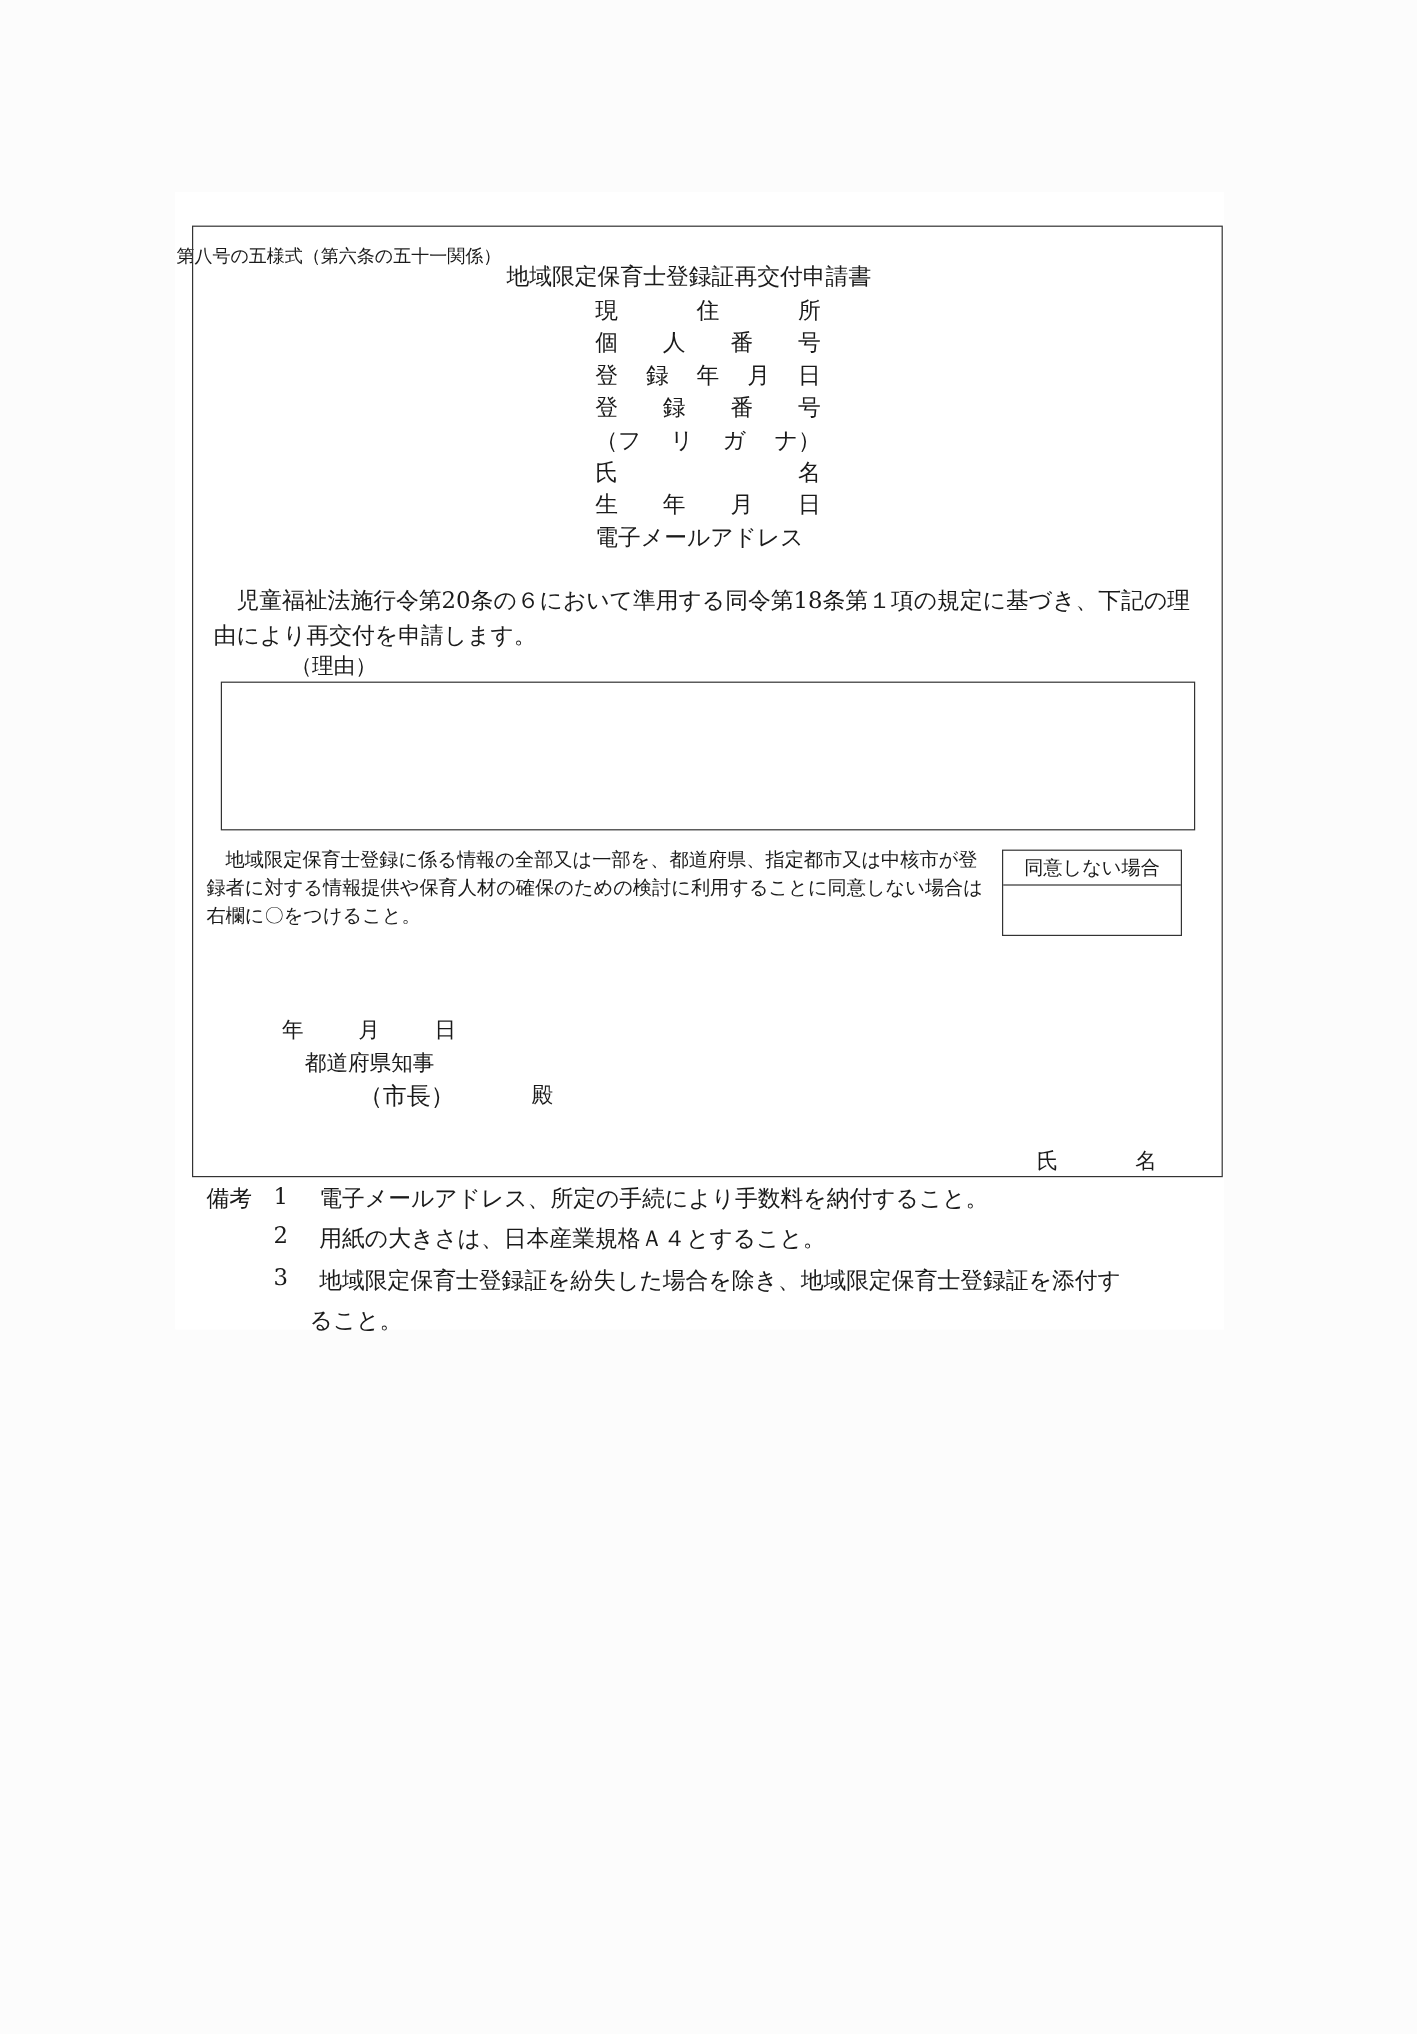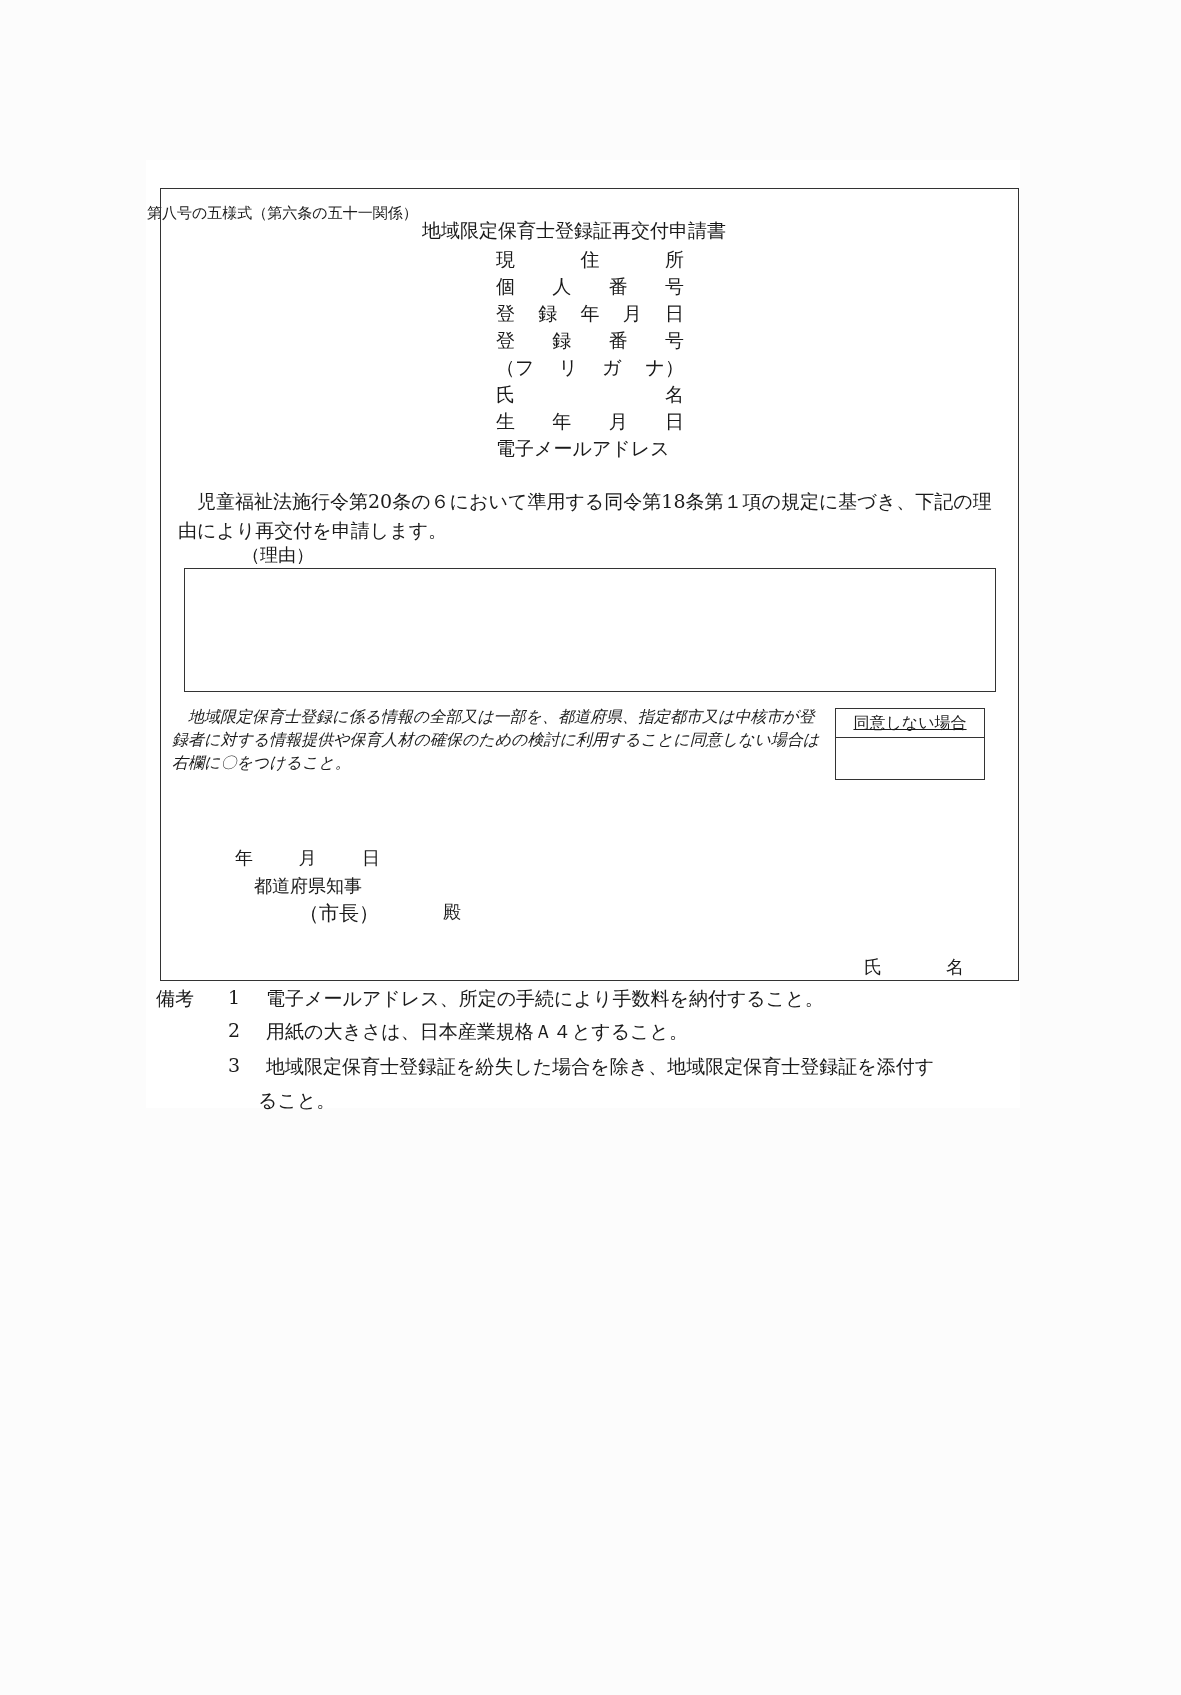--- a/index.html
+++ b/index.html
@@ -7,22 +7,22 @@
   .sheet { position:absolute; left:146px; top:160px; width:874px; height:948px; background:#ffffff; }
   .form-label { position:absolute; left:147px; top:158px; font-size:15px; line-height:28px; white-space:nowrap;margin-top:41px; }
   .frame { position:absolute; left:160px; top:188px; width:859px; height:793px; border:1.5px solid #333; box-sizing:border-box; }
   .title { position:absolute; left:422px; top:218px; font-size:19px; white-space:nowrap; }
   .fields { position:absolute; left:496px; top:246px; width:188px; }
   .field { height:27px; font-size:19px; line-height:27px; display:flex; justify-content:space-between; }
   .field span { display:inline-block; }
   .body-text { position:absolute; left:178px; top:487px; width:815px; font-size:19px; line-height:29px; }
   .reason-label { position:absolute; left:198px; top:543px; font-size:18px;margin-left:44px; }
   .reason-box { position:absolute; left:184px; top:568px; width:812px; height:124px; border:1.5px solid #333; box-sizing:border-box; }
-  .consent-text { position:absolute; left:172px; top:705px; width:650px; font-size:16px; line-height:23px;font-style:italic; }
-  .consent-box { position:absolute; left:835px; top:708px; width:150px; height:72px; border:1.5px solid #333; box-sizing:border-box;text-decoration:underline; }
+  .consent-text { position:absolute; left:172px; top:705px; width:650px; font-size:16px; line-height:23px; }
+  .consent-box { position:absolute; left:835px; top:708px; width:150px; height:72px; border:1.5px solid #333; box-sizing:border-box; }
   .consent-head { height:29px; border-bottom:1.5px solid #333; font-size:16px; line-height:28px; text-align:center; box-sizing:border-box; }
   .consent-cell { height:40px; }
   .date { position:absolute; left:235px; top:846px; font-size:18px; width:145px; display:flex; justify-content:space-between; }
   .governor { position:absolute; left:254px; top:874px; font-size:18px; }
   .mayor { position:absolute; left:287px; top:900px; font-size:20px;margin-left:12px; }
   .dono { position:absolute; left:443px; top:900px; font-size:18px; }
   .applicant-name { position:absolute; left:864px; top:955px; width:100px; font-size:18px; display:flex; justify-content:space-between; }
   .note-row { position:absolute; white-space:nowrap; }
 </style>
 </head>
@@ -100,21 +100,21 @@
 <div class="governor">都道府県知事</div>
 <div class="mayor">（市長）</div>
 <div class="dono">殿</div>
 
 <div class="applicant-name">
   <span>氏</span>
   <span>名</span>
 </div>
 
 <div>
-  <div class="note-row" style="left:156px;top:986px;font-size:19px;">備考</div>
+  <div class="note-row" style="left:172px;top:986px;font-size:19px;">備考</div>
   <div class="note-row" style="left:228px;top:986px;font-size:19px;">1</div>
   <div class="note-row" style="left:266px;top:986px;font-size:19px;">電子メールアドレス、所定の手続により手数料を納付すること。</div>
   <div class="note-row" style="left:228px;top:1019px;font-size:19px;">2</div>
   <div class="note-row" style="left:266px;top:1019px;font-size:19px;">用紙の大きさは、日本産業規格Ａ４とすること。</div>
   <div class="note-row" style="left:228px;top:1054px;font-size:19px;">3</div>
   <div class="note-row" style="left:266px;top:1054px;font-size:19px;">地域限定保育士登録証を紛失した場合を除き、地域限定保育士登録証を添付す</div>
   <div class="note-row" style="left:246px;top:1088px;font-size:19px;margin-left:12px;">ること。</div>
 </div>
 
 </body></html>

